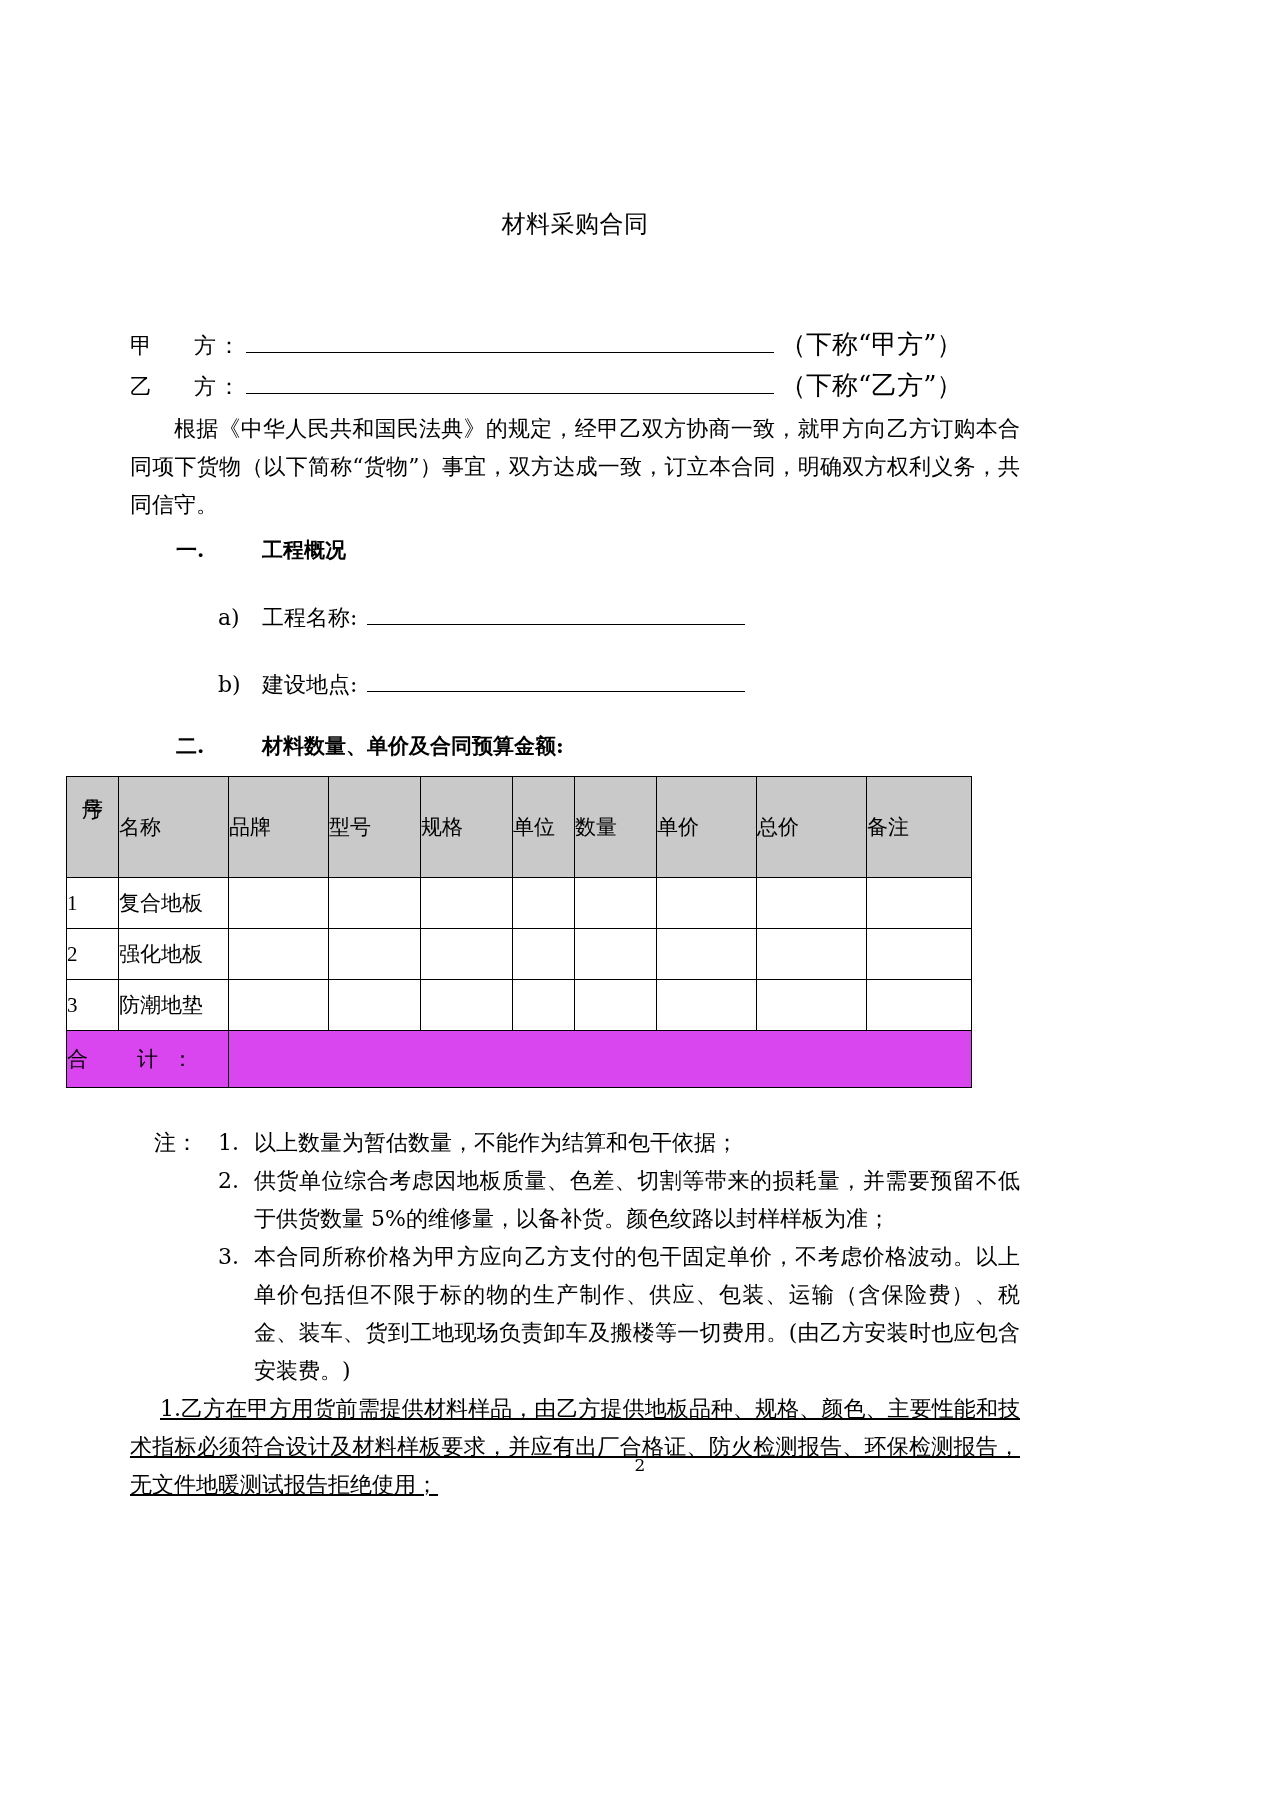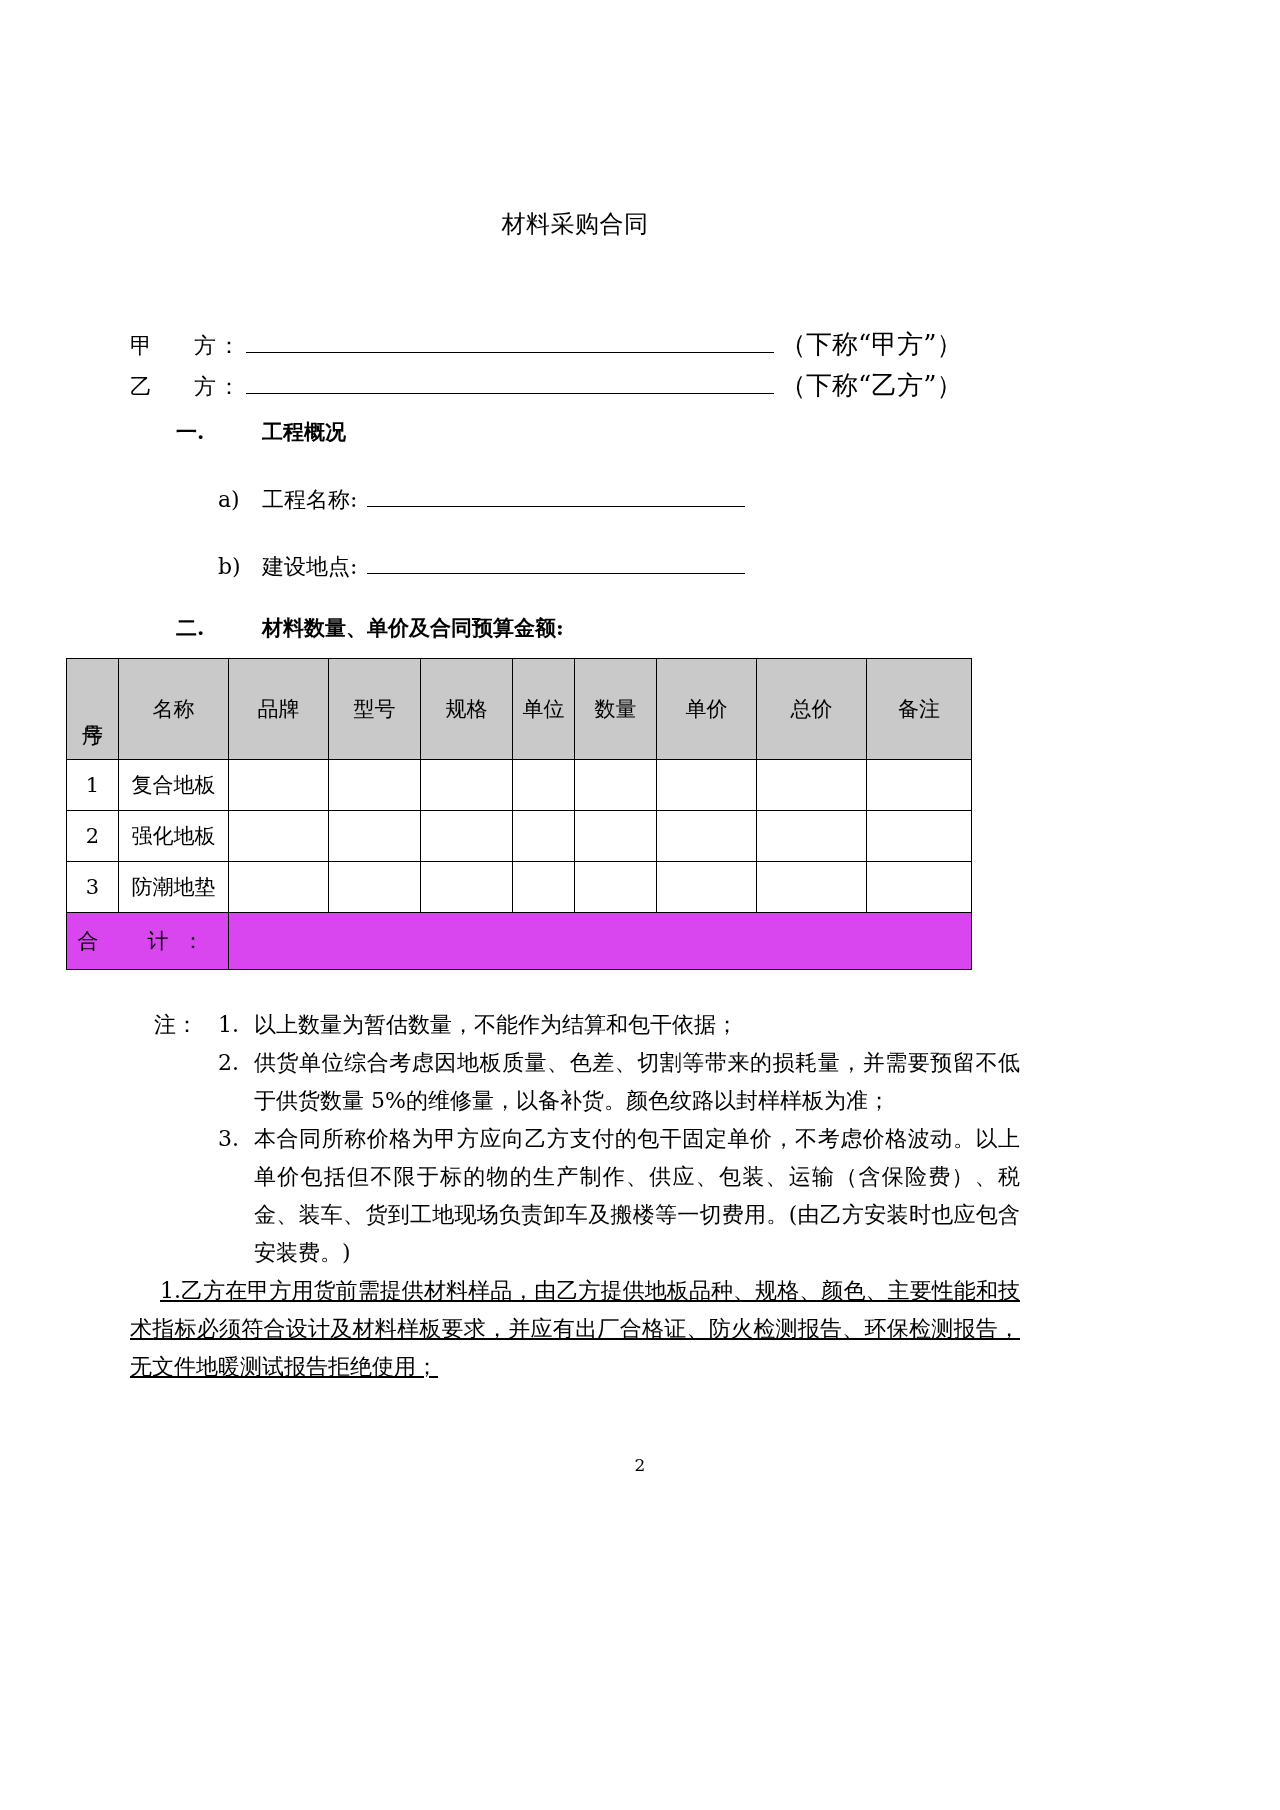--- a/index.html
+++ b/index.html
@@ -127,23 +127,24 @@
     width: 905px;
   }
   table.mat {
     border-collapse: collapse;
     width: 905px;
     table-layout: fixed;
     font-size: 21px;
   }
   table.mat th, table.mat td {
     border: 1.3px solid #000;
-    text-align: center;
+    text-align: left;
     vertical-align: middle;
     padding: 0;
+    font-family: Liberation Serif, serif;
   }
   table.mat thead th {
     background: #c9c9c9;
     height: 92px;
     font-weight: normal;
   }
   table.mat thead th.seq {
     writing-mode: vertical-rl;
     text-orientation: upright;
     letter-spacing: 2px;
@@ -250,20 +251,21 @@
 
       <div class="party-row">
         <span class="label">乙　方</span>
           <span class="colon">：</span>
         <span class="fill"></span>
         <span class="suffix">（下称“乙方”）</span>
       </div>
 
     </div>
 
+    <div class="para indent">根据《中华人民共和国民法典》的规定，经甲乙双方协商一致，就甲方向乙方订购本合同项下货物（以下简称“货物”）事宜，双方达成一致，订立本合同，明确双方权利义务，共同信守。</div>
 
     <div class="sect-head">
       <span class="num">一.</span>
       <span class="txt">工程概况</span>
     </div>
 
     <div class="sub-item">
       <span class="marker">a)</span>
       <span>工程名称:</span>
       <span class="fill"></span>

